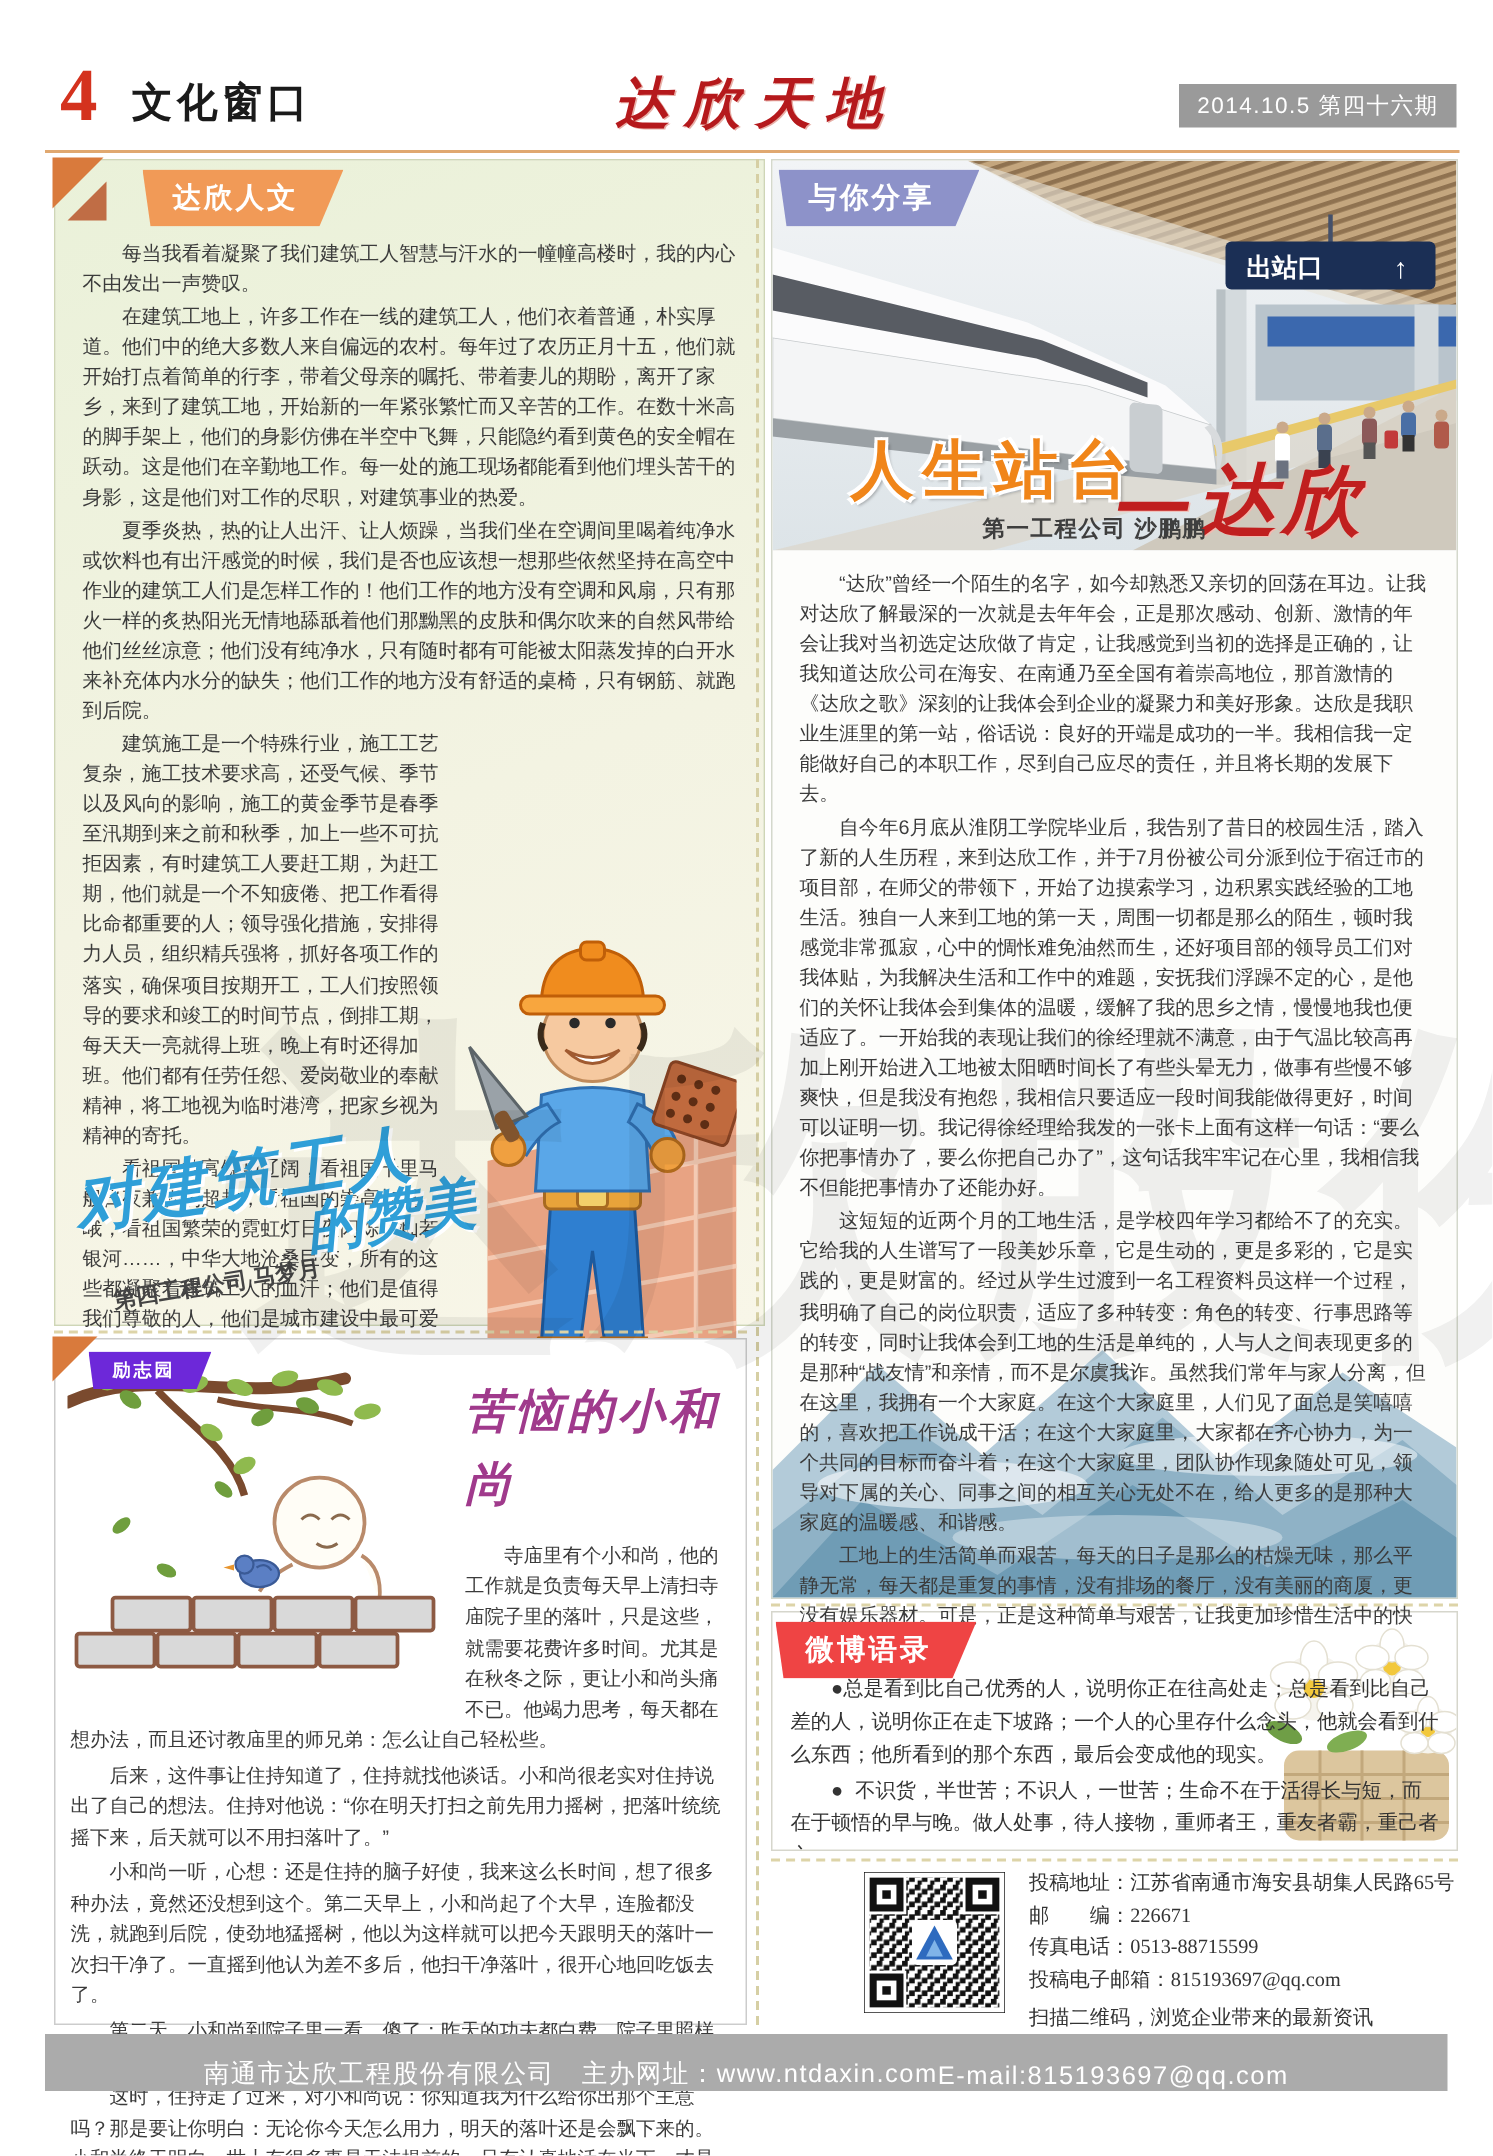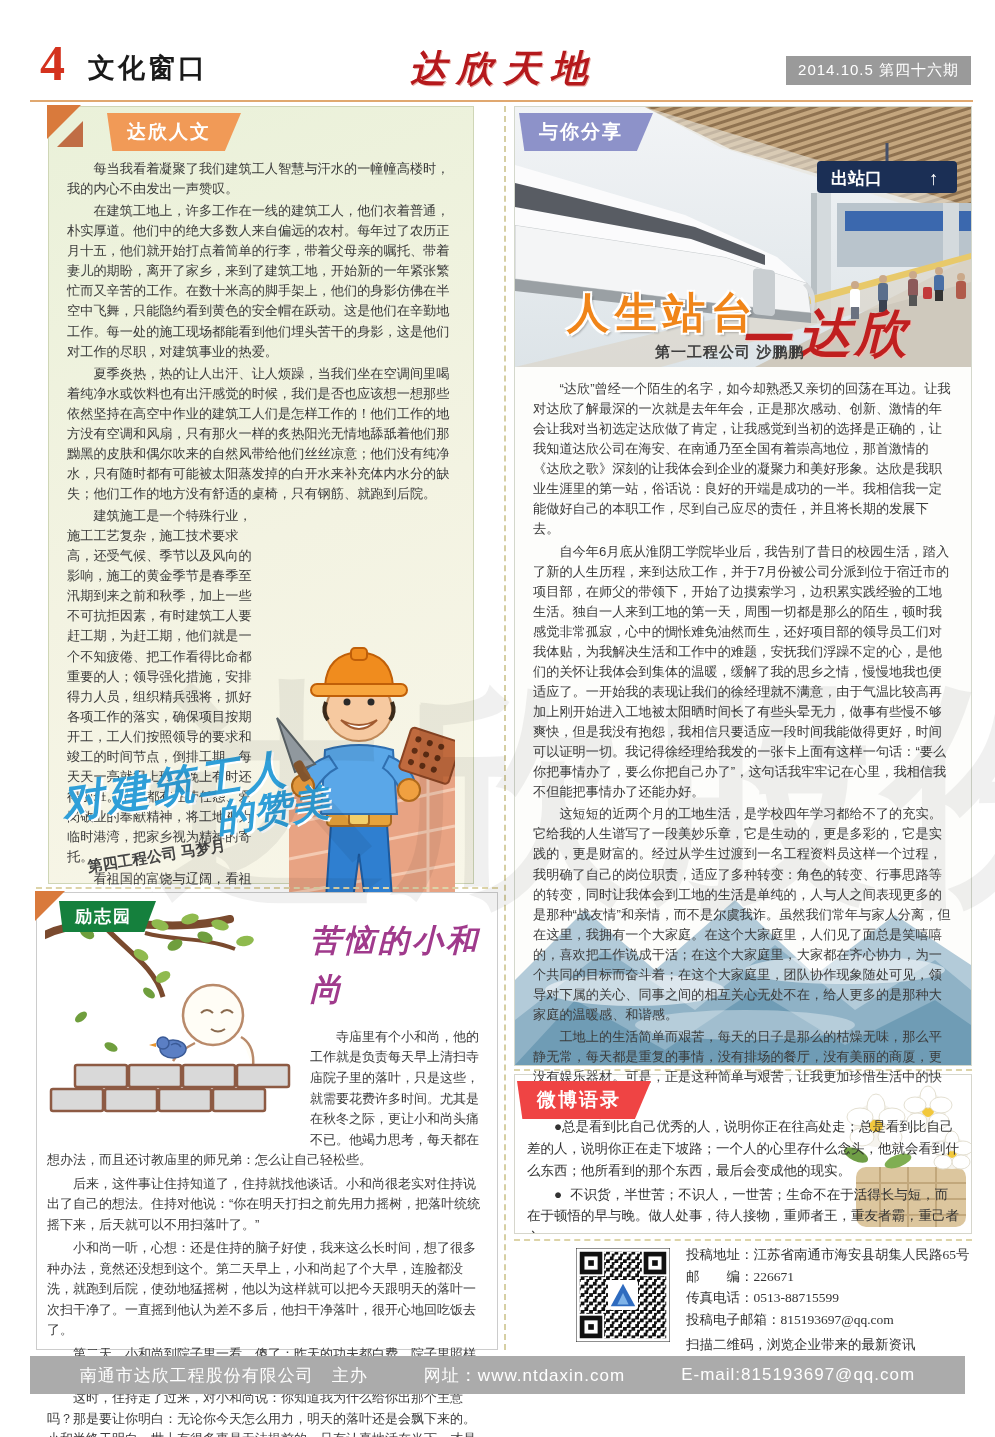--- a/index.html
+++ b/index.html
@@ -16,27 +16,27 @@
 
   
   .panel{position:absolute;box-sizing:border-box;background:#fff;border:1px solid #d8d8cc;}
   p{margin:0;text-indent:2em;color:#3b3b3b;}
   .dash-h{position:absolute;border-top:2px dashed #ddd4a8;}
   .dash-v{position:absolute;border-left:2px dashed #d6cfa4;}
 
   
   .tag{position:absolute;z-index:6;color:#fff;font-weight:bold;font-size:19px;letter-spacing:2px;padding:6px 30px 6px 20px;clip-path:polygon(0 0,100% 0,88% 100%,4% 100%);}
   .tag-orange{background:#f19a57;}
-  .tag-redorange{background:#15803d;font-size:17px;padding:4px 24px 4px 16px;}
+  .tag-redorange{background:#6d28d9;font-size:12px;padding:4px 24px 4px 16px;}
   .tag-peri{background:#8d92c9;}
   .tag-purple{background:#ef4444;}
   .fold-deco{position:absolute;z-index:7;width:0;height:0;}
 
   
-  #panelA{left:36px;top:106px;width:426px;height:778px;background:linear-gradient(160deg,#eaf1d9 0%,#f3f3e2 55%,#f8f6e8 100%);border:1px solid #cfd6b6;margin-left:12px;}
+  #panelA{left:36px;top:106px;width:474px;height:778px;background:linear-gradient(160deg,#eaf1d9 0%,#f3f3e2 55%,#f8f6e8 100%);border:1px solid #cfd6b6;}
   #panelA .body{position:relative;padding:52px 18px 0 18px;font-size:13.2px;line-height:1.52;}
   #panelA p{margin-bottom:2px;}
   .worker-wrap{float:right;width:192px;height:328px;margin:108px 0 0 6px;}
   .praise-title{position:absolute;left:14px;top:648px;z-index:5;transform:rotate(-9deg);font-family:"DejaVu Serif",serif;font-weight:bold;font-style:italic;color:#2f9fd8;}
   .praise-t1{font-size:42px;letter-spacing:4px;text-shadow:2px 2px 0 #fff;}
   .praise-t2{font-size:38px;margin-left:150px;margin-top:-14px;text-shadow:2px 2px 0 #fff;}
   .praise-author{position:absolute;left:38px;top:740px;z-index:5;transform:rotate(-9deg);font-size:15px;font-weight:bold;color:#444;}
 
   
   #panelB{left:36px;top:892px;width:462px;height:458px;border:1px solid #cccccc;}
@@ -67,21 +67,21 @@
   .contact-flex{display:flex;align-items:flex-start;font-family:Liberation Serif, serif;}
   .qr{margin:4px 0 0 62px;flex:0 0 auto;}
   .contact-lines{margin-left:16px;font-size:13.5px;line-height:1.6;color:#333;}
   .contact-lines div{white-space:nowrap;}
   .contact-note{margin-top:4px;}
 
   
   .watermark{position:absolute;left:150px;top:640px;z-index:9;font-size:235px;font-weight:bold;color:#000;opacity:0.055;letter-spacing:10px;pointer-events:none;font-family:"DejaVu Serif",serif;white-space:nowrap;}
 
   
-  .footer{position:absolute;left:30px;top:1356px;width:935px;height:38px;background:#ababab;color:#fff;display:flex;align-items:center;justify-content:center;gap:56px;font-size:17px;letter-spacing:1px;}
+  .footer{position:absolute;left:30px;top:1356px;width:935px;height:38px;background:#ababab;color:#fff;display:flex;align-items:flex-end;justify-content:center;font-size:17px;letter-spacing:1px;}
 </style>
 </head>
 <body>
 
 <div class="page">
 
   <div class="header">
     <div class="pagenum">4</div>
     <div class="section-name">文化窗口</div>
     <div class="masthead">达欣天地</div>

